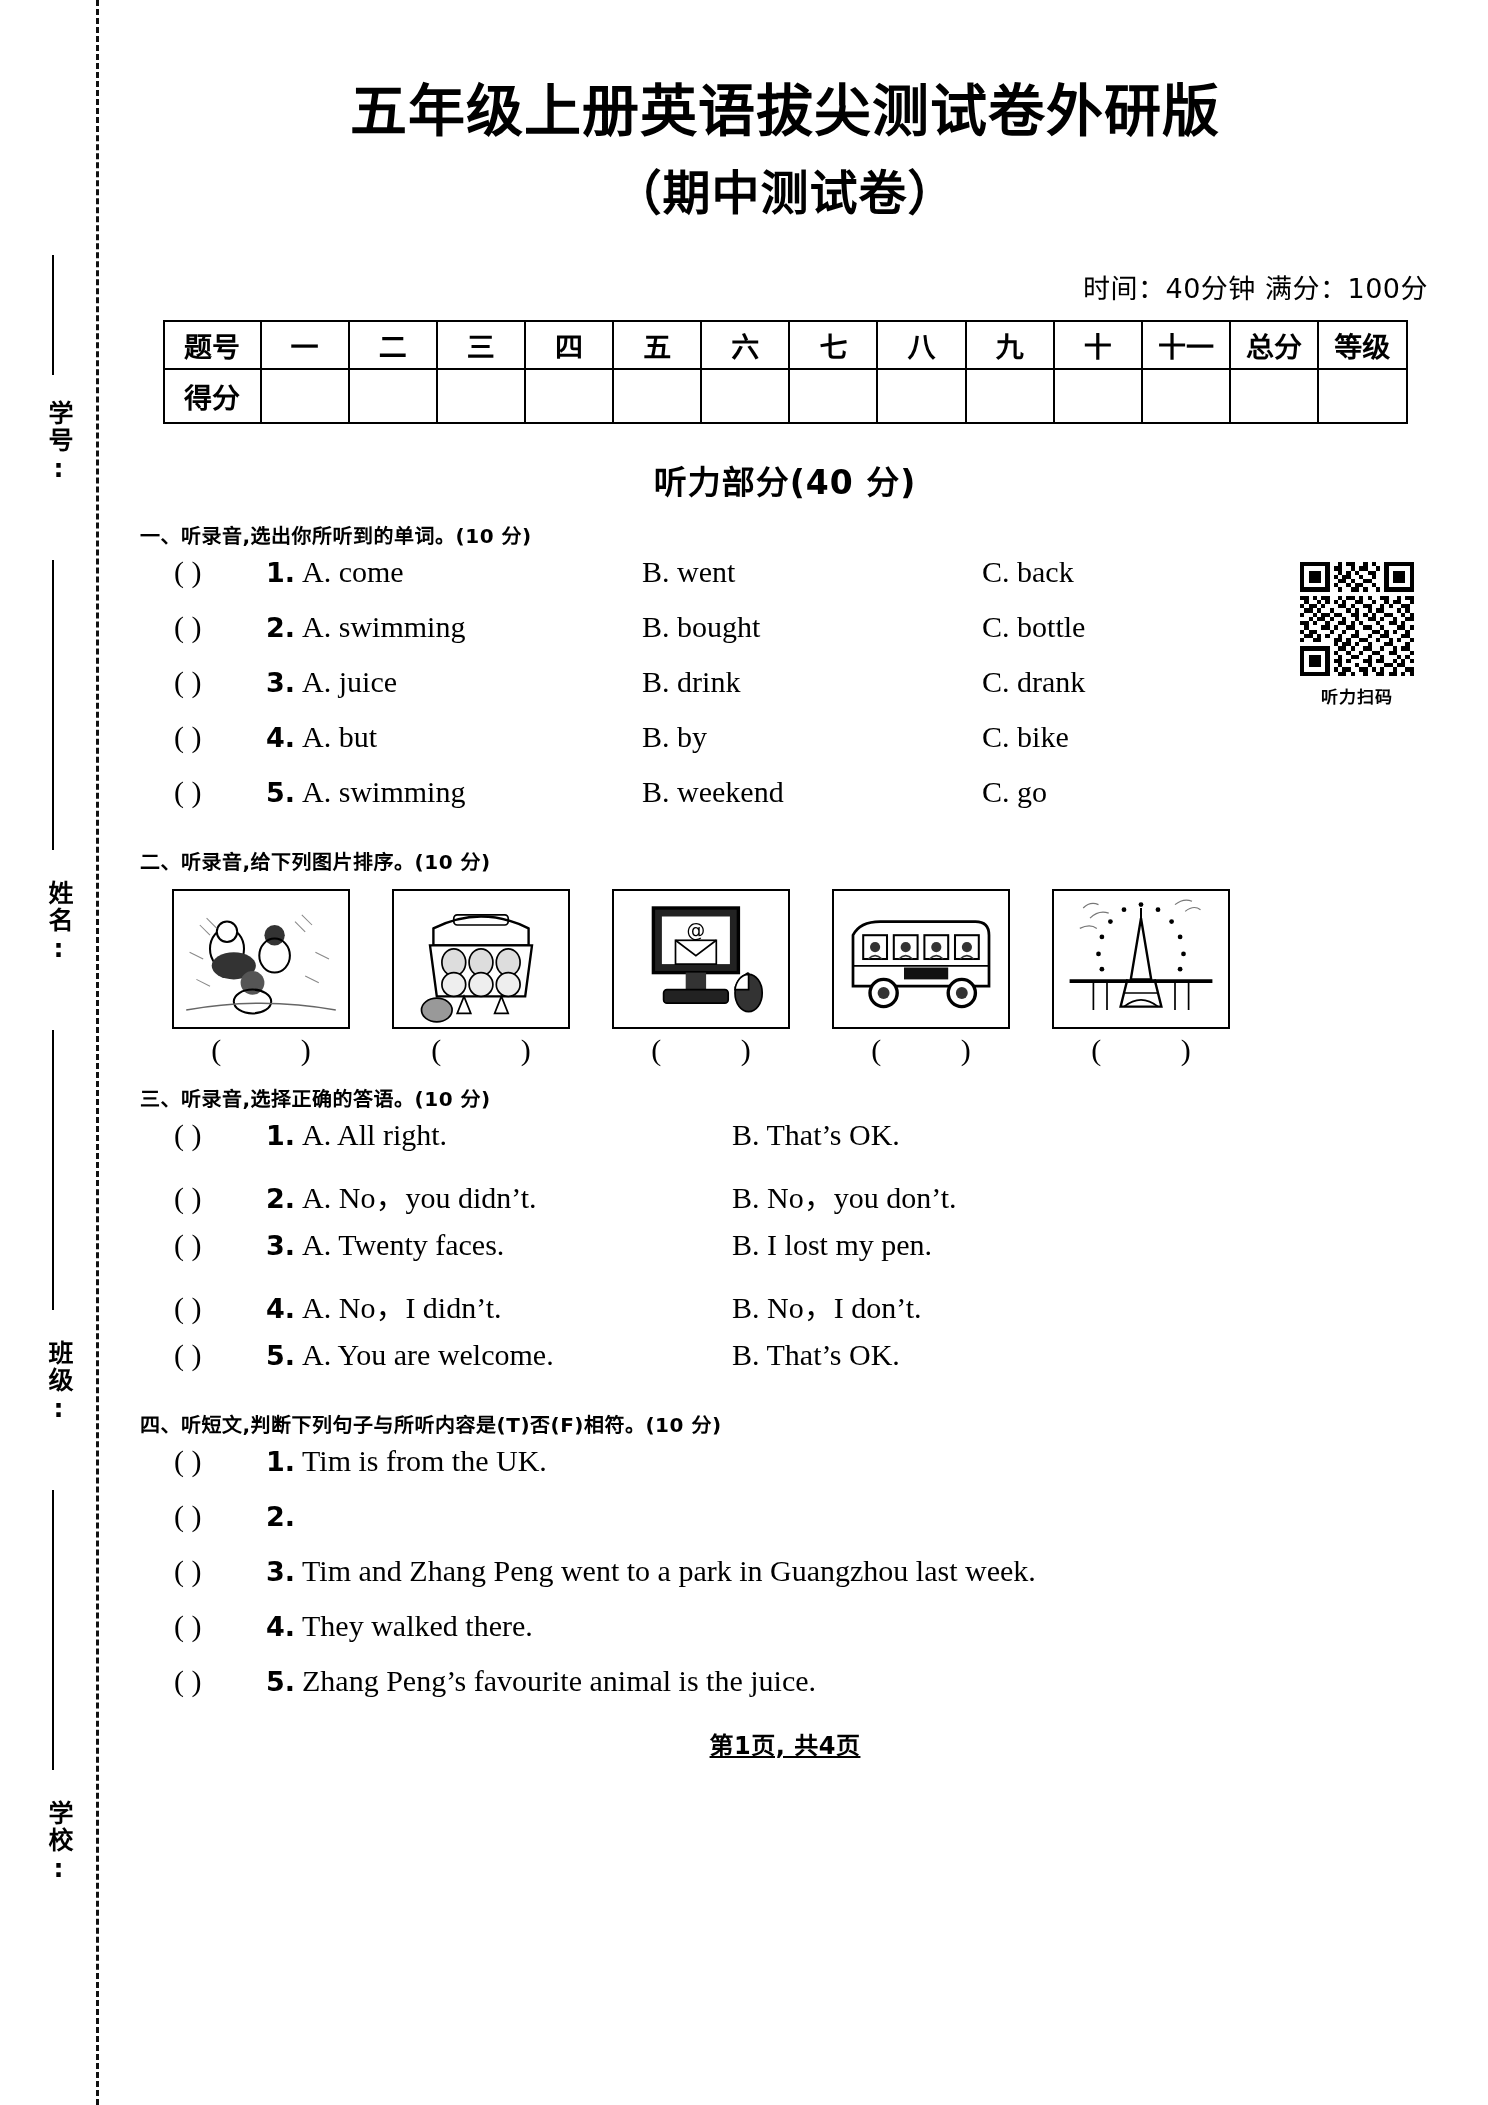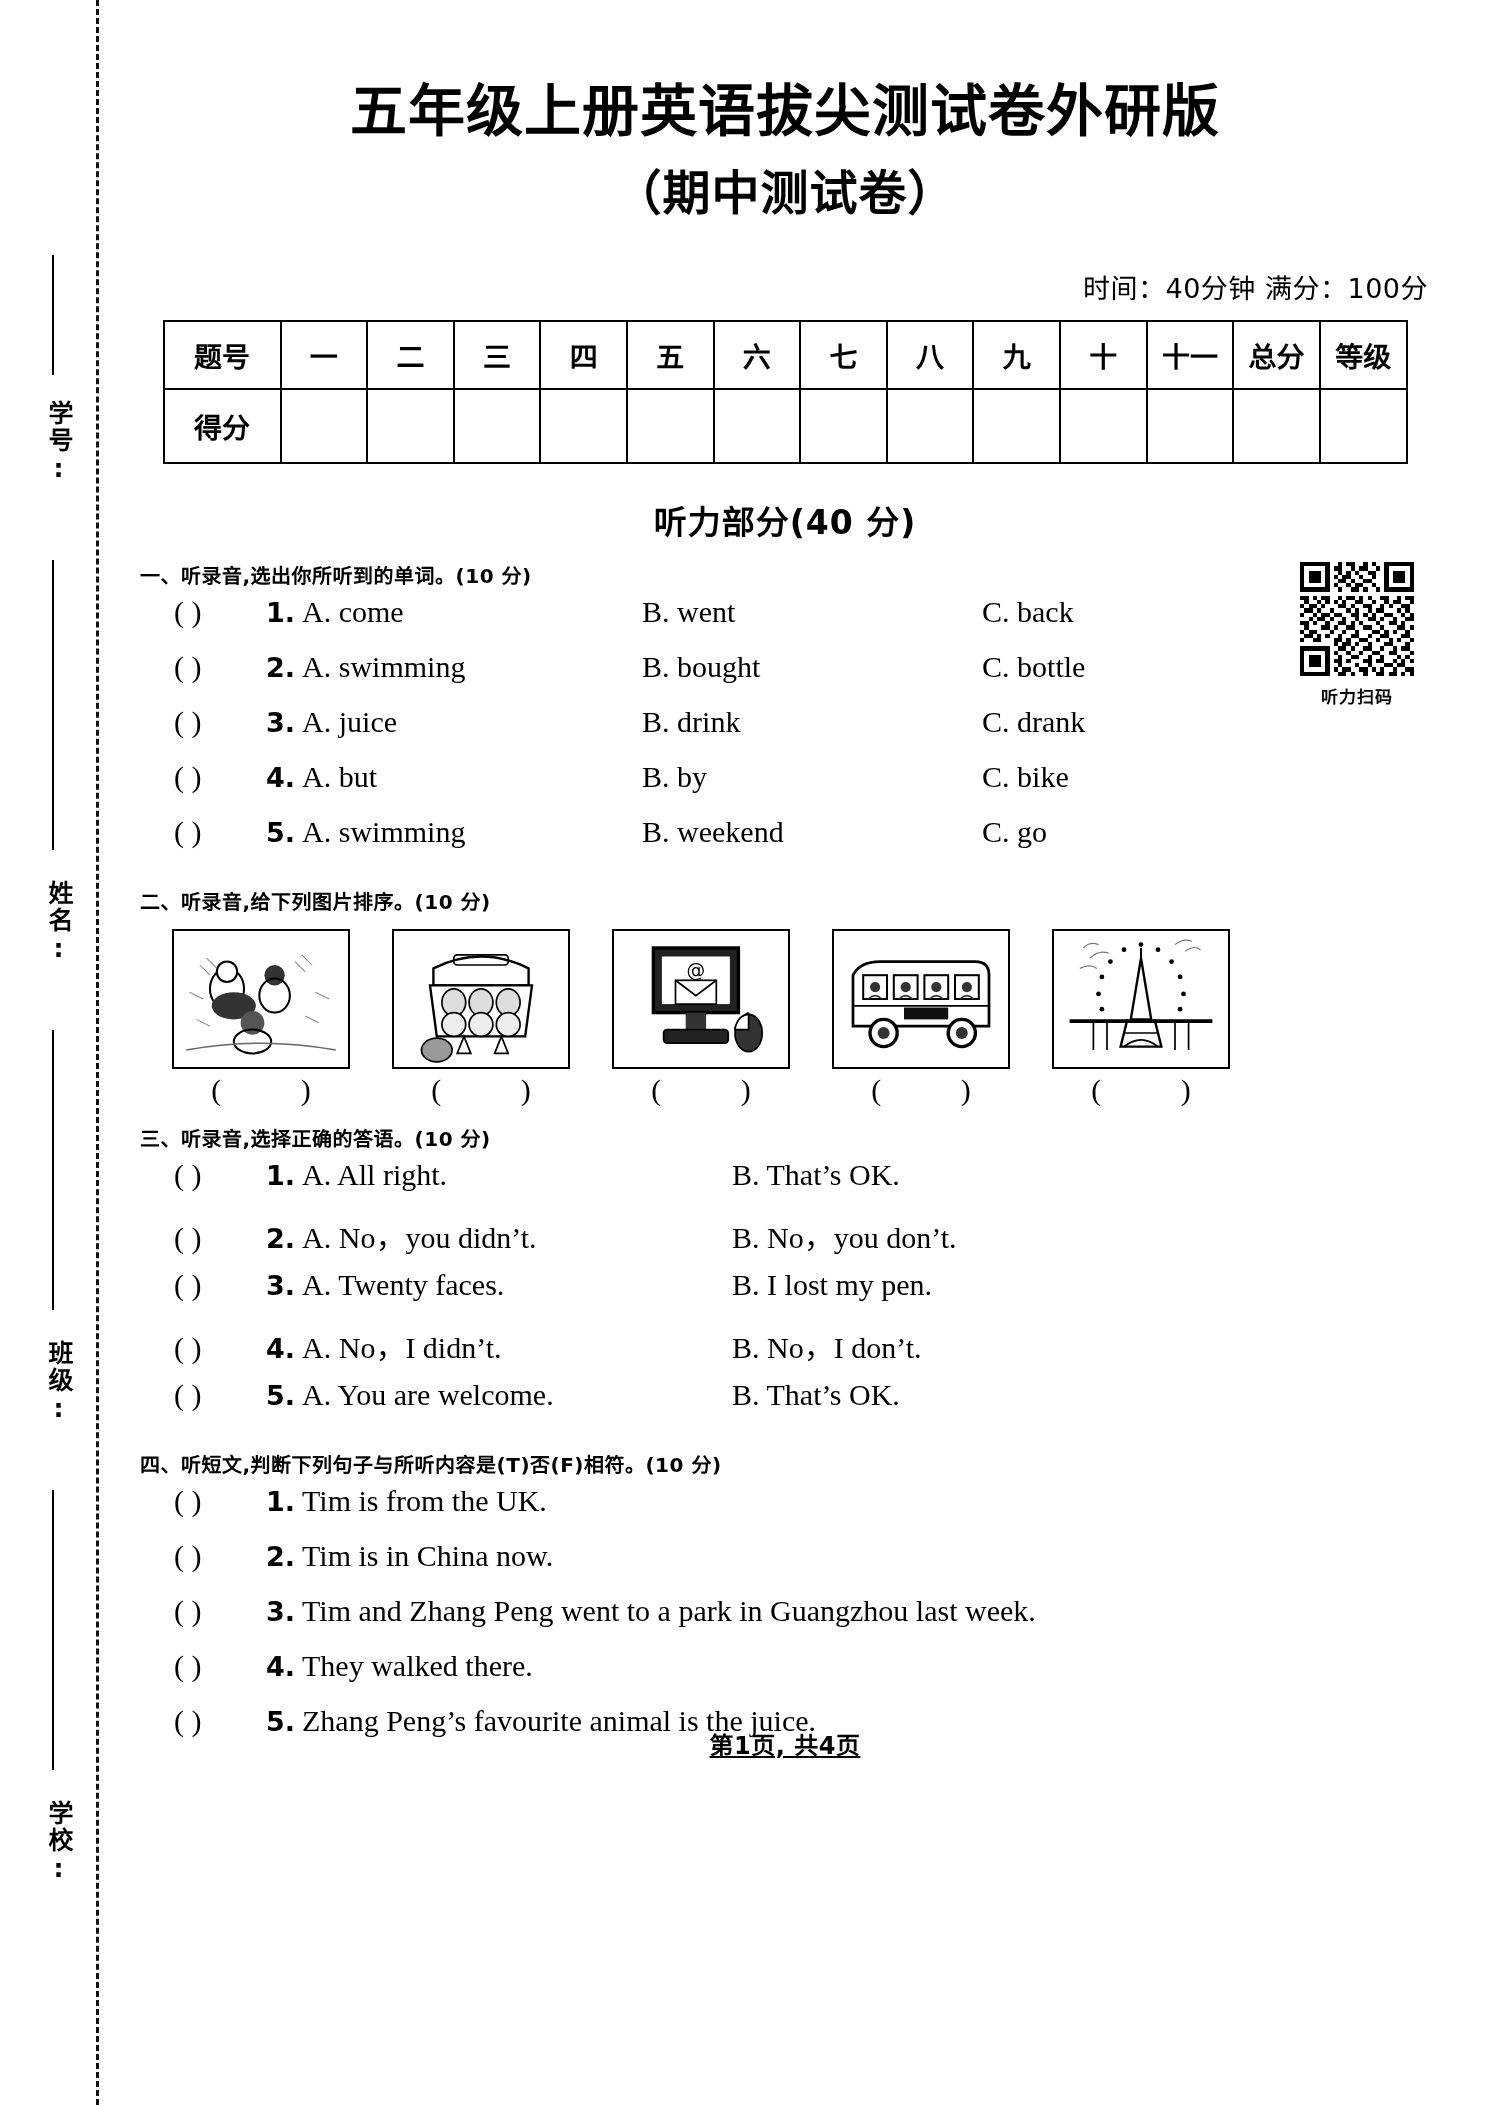--- a/index.html
+++ b/index.html
@@ -96,21 +96,21 @@
     table-layout: fixed;
   }
   .score-table td {
     border: 2px solid #000;
     height: 46px;
     text-align: center;
     vertical-align: middle;
     font-family: "DejaVu Sans", "Liberation Sans", sans-serif;
     font-weight: 700;
     font-size: 28px;
-    padding: 10px;
+    padding: 0;
   }
   .score-table .lead {
     width: 95px;
   }
   .score-table tr.scores td { height: 52px; }
 
   
   .qr-wrap {
     position: absolute;
     right: 8px;
@@ -694,21 +694,20 @@
   <div class="sec-head">四、听短文,判断下列句子与所听内容是(T)否(F)相符。(10 分)</div>
   <div class="qlist">
     <div class="qrow">
       <span class="paren">(      )</span>
       <span class="qnum">1.</span>
       <span class="stmt">Tim is from the UK.</span>
     </div>
     <div class="qrow">
       <span class="paren">(      )</span>
       <span class="qnum">2.</span>
-      <span class="stmt">Tim is in China now.</span>
     </div>
     <div class="qrow">
       <span class="paren">(      )</span>
       <span class="qnum">3.</span>
       <span class="stmt">Tim and Zhang Peng went to a park in Guangzhou last week.</span>
     </div>
     <div class="qrow">
       <span class="paren">(      )</span>
       <span class="qnum">4.</span>
       <span class="stmt">They walked there.</span>

